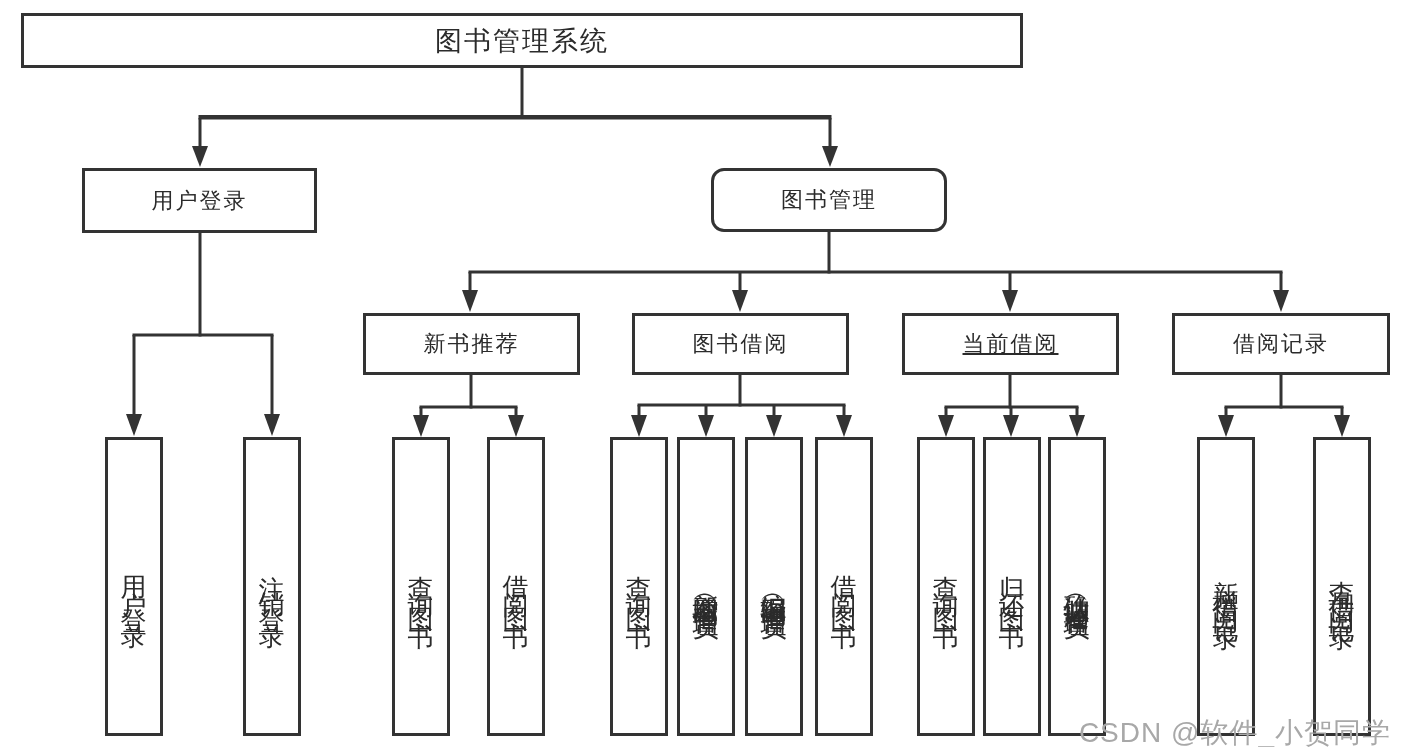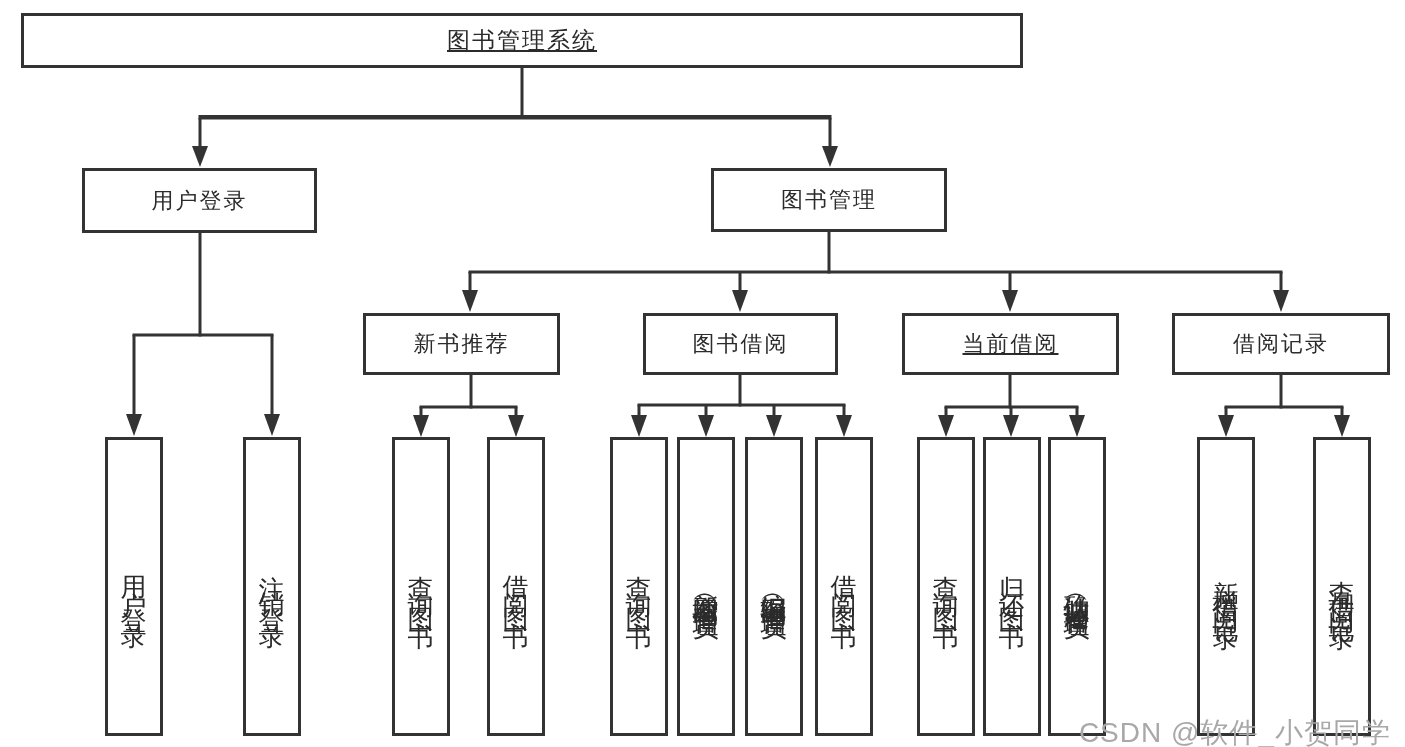--- a/index.html
+++ b/index.html
@@ -26,21 +26,21 @@
     align-items: center;
     justify-content: center;
     color: #2b2b2b;
     z-index: 1;
   }
   .box.h span {
     font-size: 22px;
     letter-spacing: 2px;
     white-space: nowrap;
   }
-  .box.root span { font-size: 23px; text-decoration: underline; }
+  .box.root span { font-size: 27px; }
   .vt {
     writing-mode: vertical-rl;
     text-orientation: mixed;
     line-height: 1;
     font-size: 26px;
   }
   .sp-wide  { letter-spacing: 16px; }
   .sp-mid   { letter-spacing: 9px; }
   .sp-tight { letter-spacing: 3px; }
   .watermark {
@@ -125,28 +125,28 @@
     </g>
   </svg>
 
   <div class="box h root" style="left:21px; top:13px; width:1002px; height:55px;">
     <span>图书管理系统</span>
   </div>
 
   <div class="box h" style="left:82px; top:168px; width:235px; height:65px;">
     <span>用户登录</span>
   </div>
-  <div class="box h" style="left:711px; top:168px; width:236px; height:64px;">
+  <div class="box h" style="left:711px; top:168px; width:236px; height:64px;border-radius:13px;">
     <span>图书管理</span>
   </div>
 
-  <div class="box h" style="left:363px; top:313px; width:197px; height:62px;font-family:Liberation Serif, serif;">
+  <div class="box h" style="left:363px; top:313px; width:217px; height:62px;font-family:Liberation Serif, serif;">
     <span>新书推荐</span>
   </div>
-  <div class="box h" style="left:632px; top:313px; width:195px; height:62px;margin-left:11px;">
+  <div class="box h" style="left:632px; top:313px; width:217px; height:62px;">
     <span>图书借阅</span>
   </div>
   <div class="box h" style="left:902px; top:313px; width:217px; height:62px;text-decoration:underline;">
     <span>当前借阅</span>
   </div>
   <div class="box h" style="left:1172px; top:313px; width:218px; height:62px;">
     <span>借阅记录</span>
   </div>
 
   <div class="box" style="left:105px; top:437px; width:58px; height:299px;">

